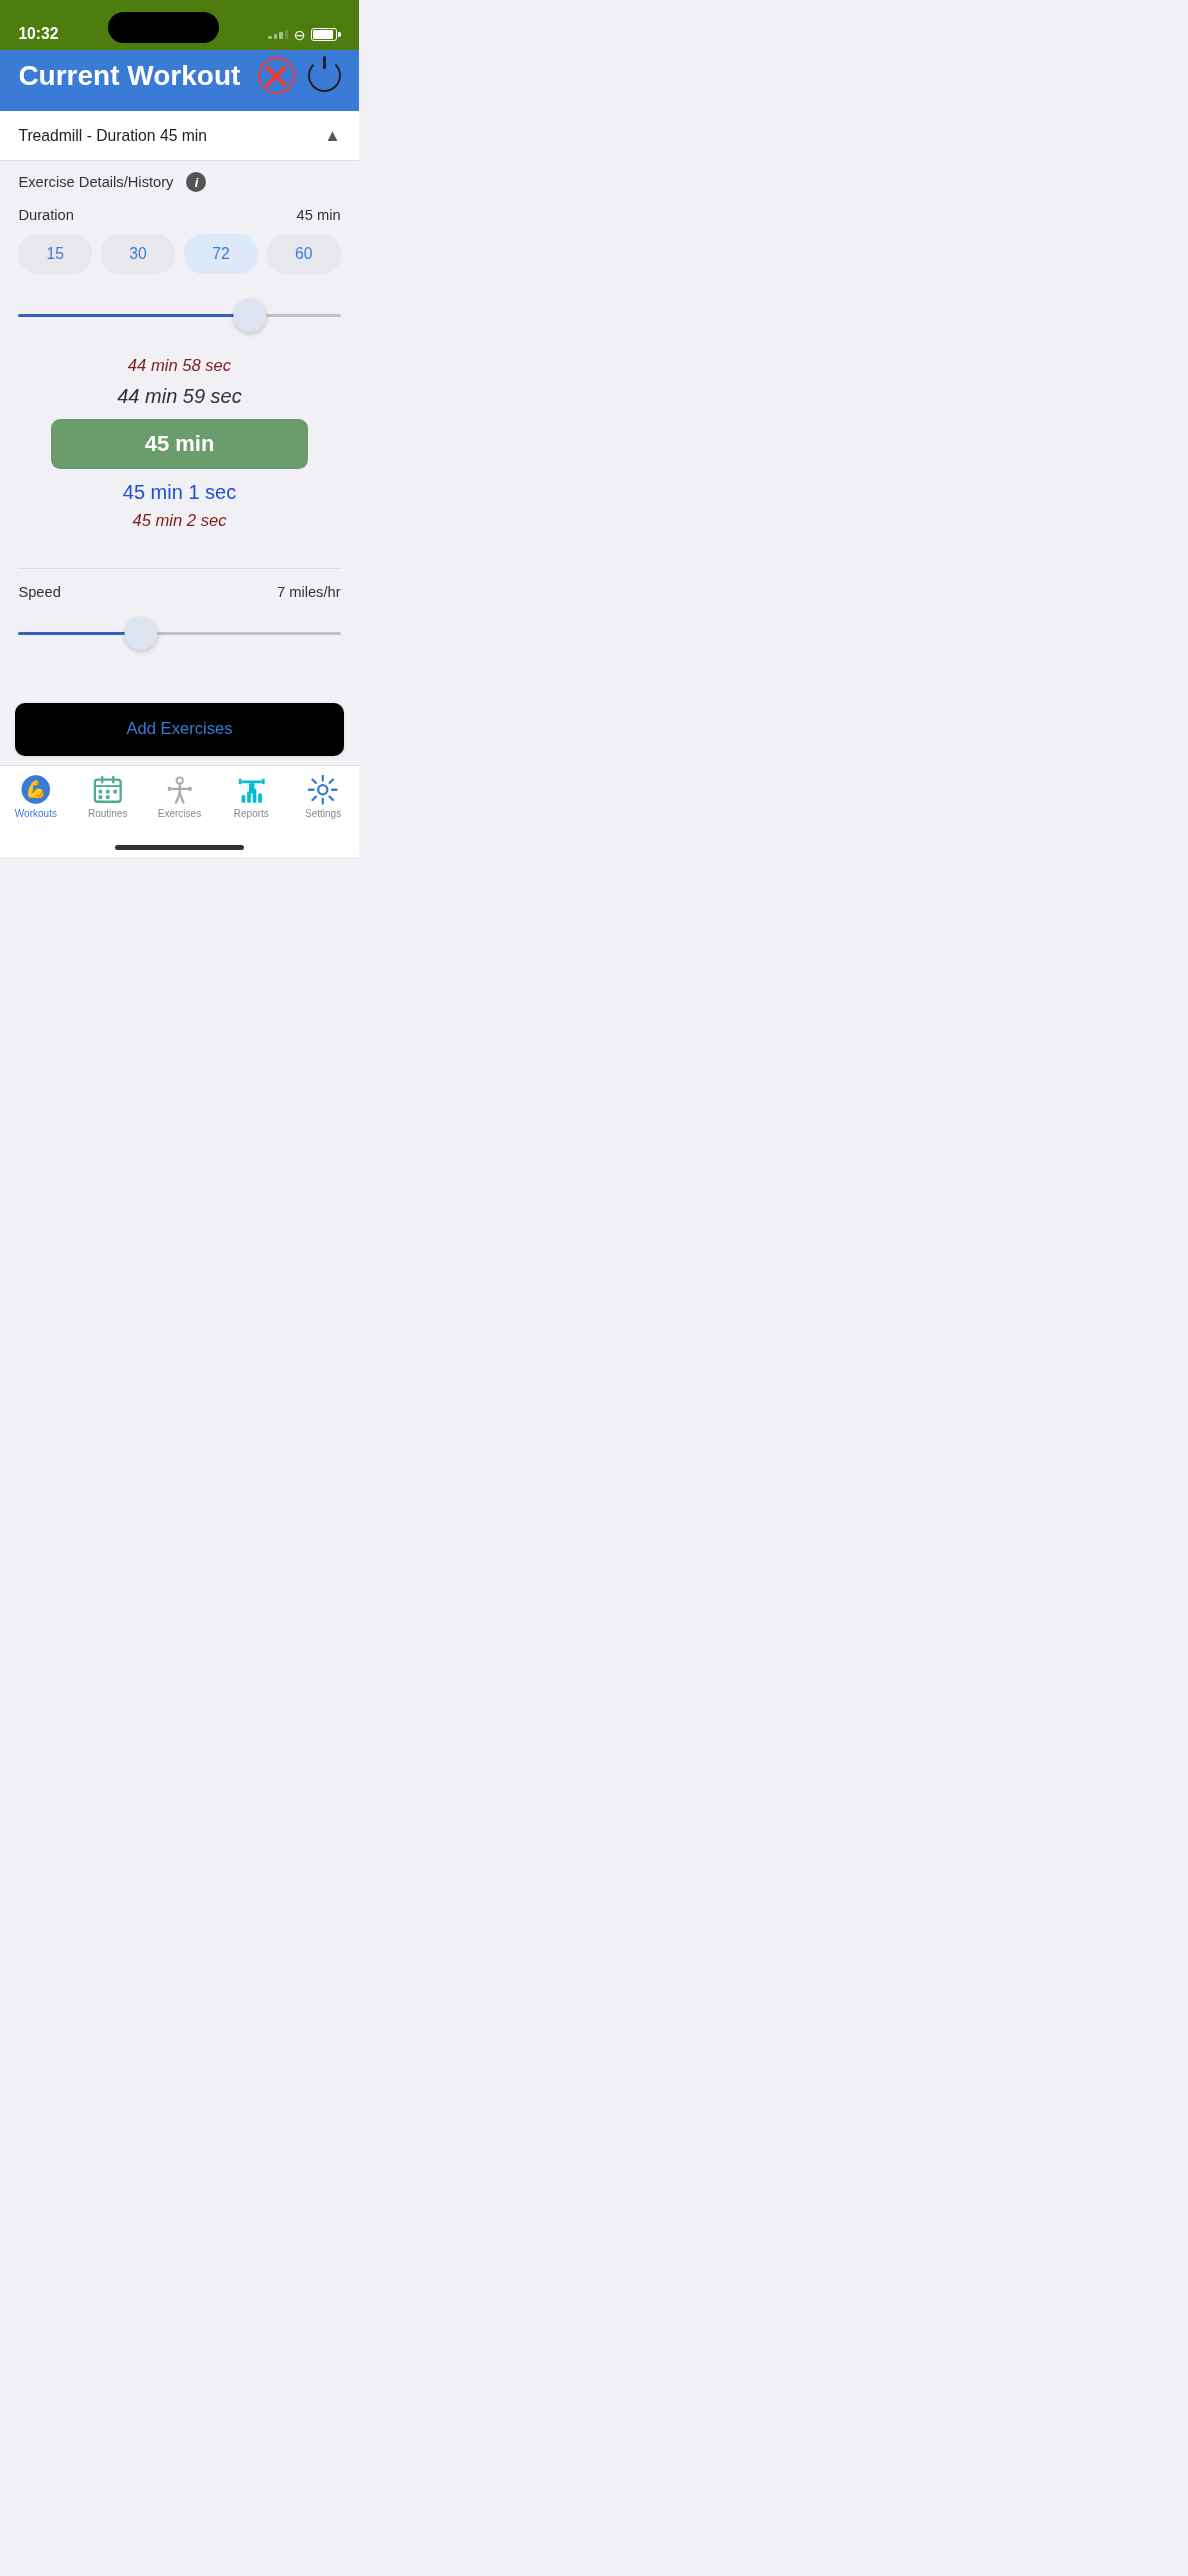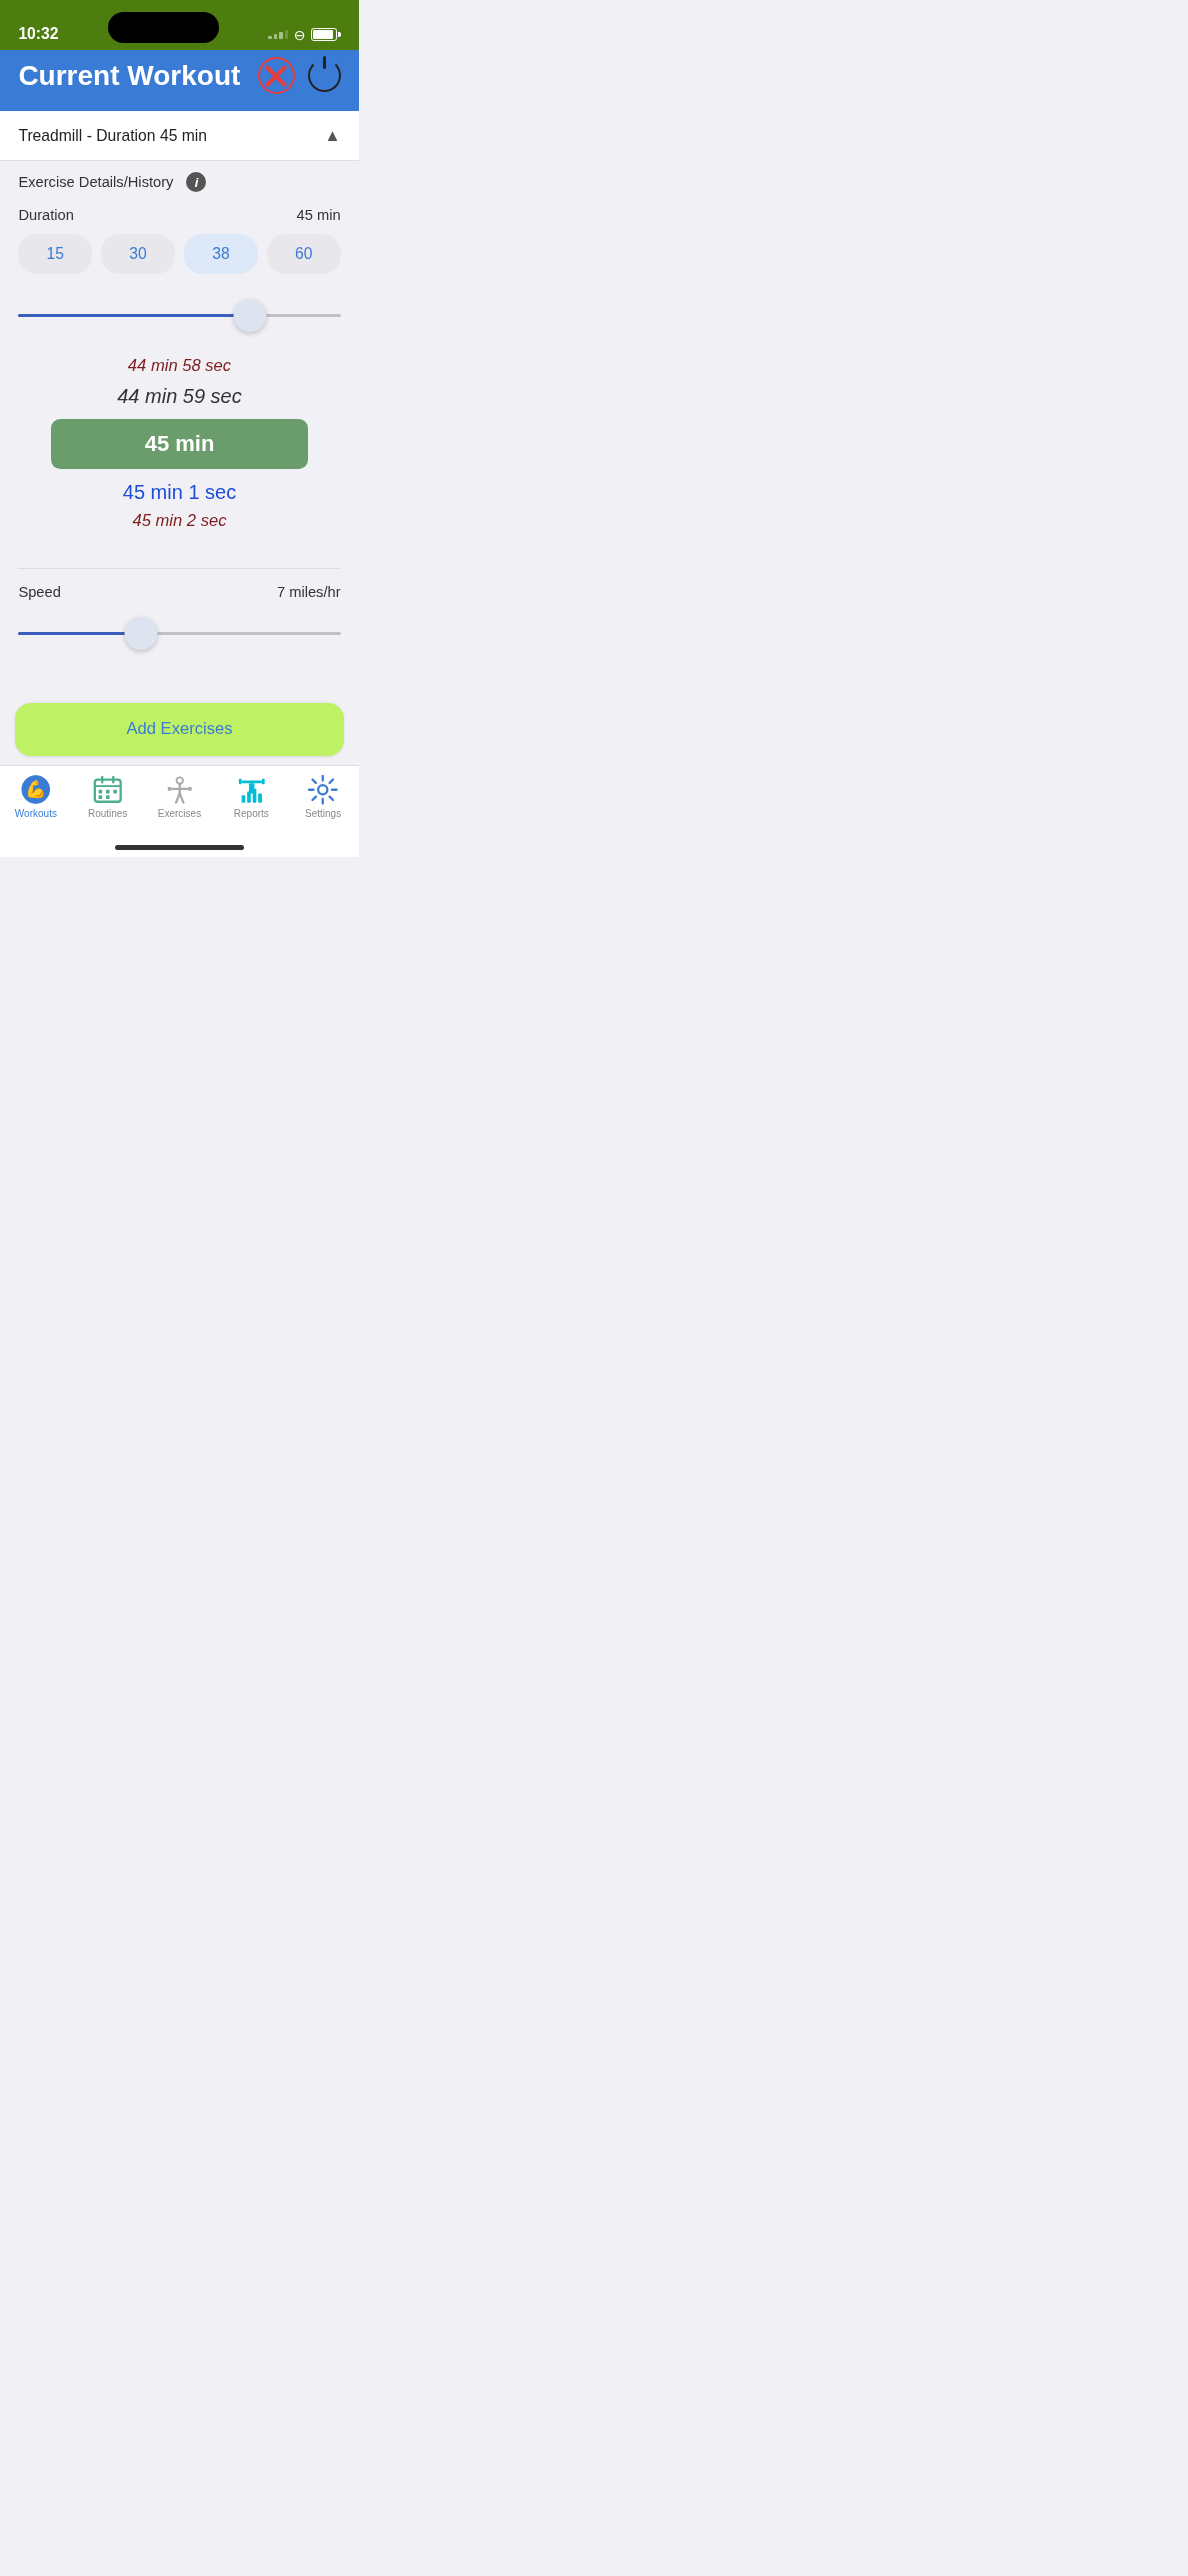--- a/index.html
+++ b/index.html
@@ -339,23 +339,23 @@
       margin: 0 18.4px;
     }
 
     
     .add-exercises-container {
       background: #f0f0f5;
       padding: 13px 14.7px 9.2px;
     }
     .add-exercises-btn {
       width: 100%;
-      background: #bef264;
+      background: #000000;
       border: none;
-      border-radius: 16px;
+      border-radius: 10px;
       padding: 16.6px;
       font-size: 16.6px;
       color: #3a7bd5;
       font-weight: 500;
       text-align: center;
       cursor: pointer;
       box-shadow: 0 0.9px 2.8px rgba(0,0,0,0.1);
     }
 
     
@@ -455,21 +455,21 @@
 
   <div class="param-section">
     <div class="param-header">
       <span class="param-label">Duration</span>
       <span class="param-value">45 min</span>
     </div>
 
     <div class="duration-buttons">
       <button class="duration-btn">15</button>
       <button class="duration-btn">30</button>
-      <button class="duration-btn active">38</button>
+      <button class="duration-btn active">72</button>
       <button class="duration-btn">60</button>
     </div>
 
     <div class="slider-container">
       <div class="slider-track"></div>
       <div class="slider-fill" style="width: 72%"></div>
       <div class="slider-thumb" style="left: 72%"></div>
     </div>
 
     <div class="picker-wheel">

